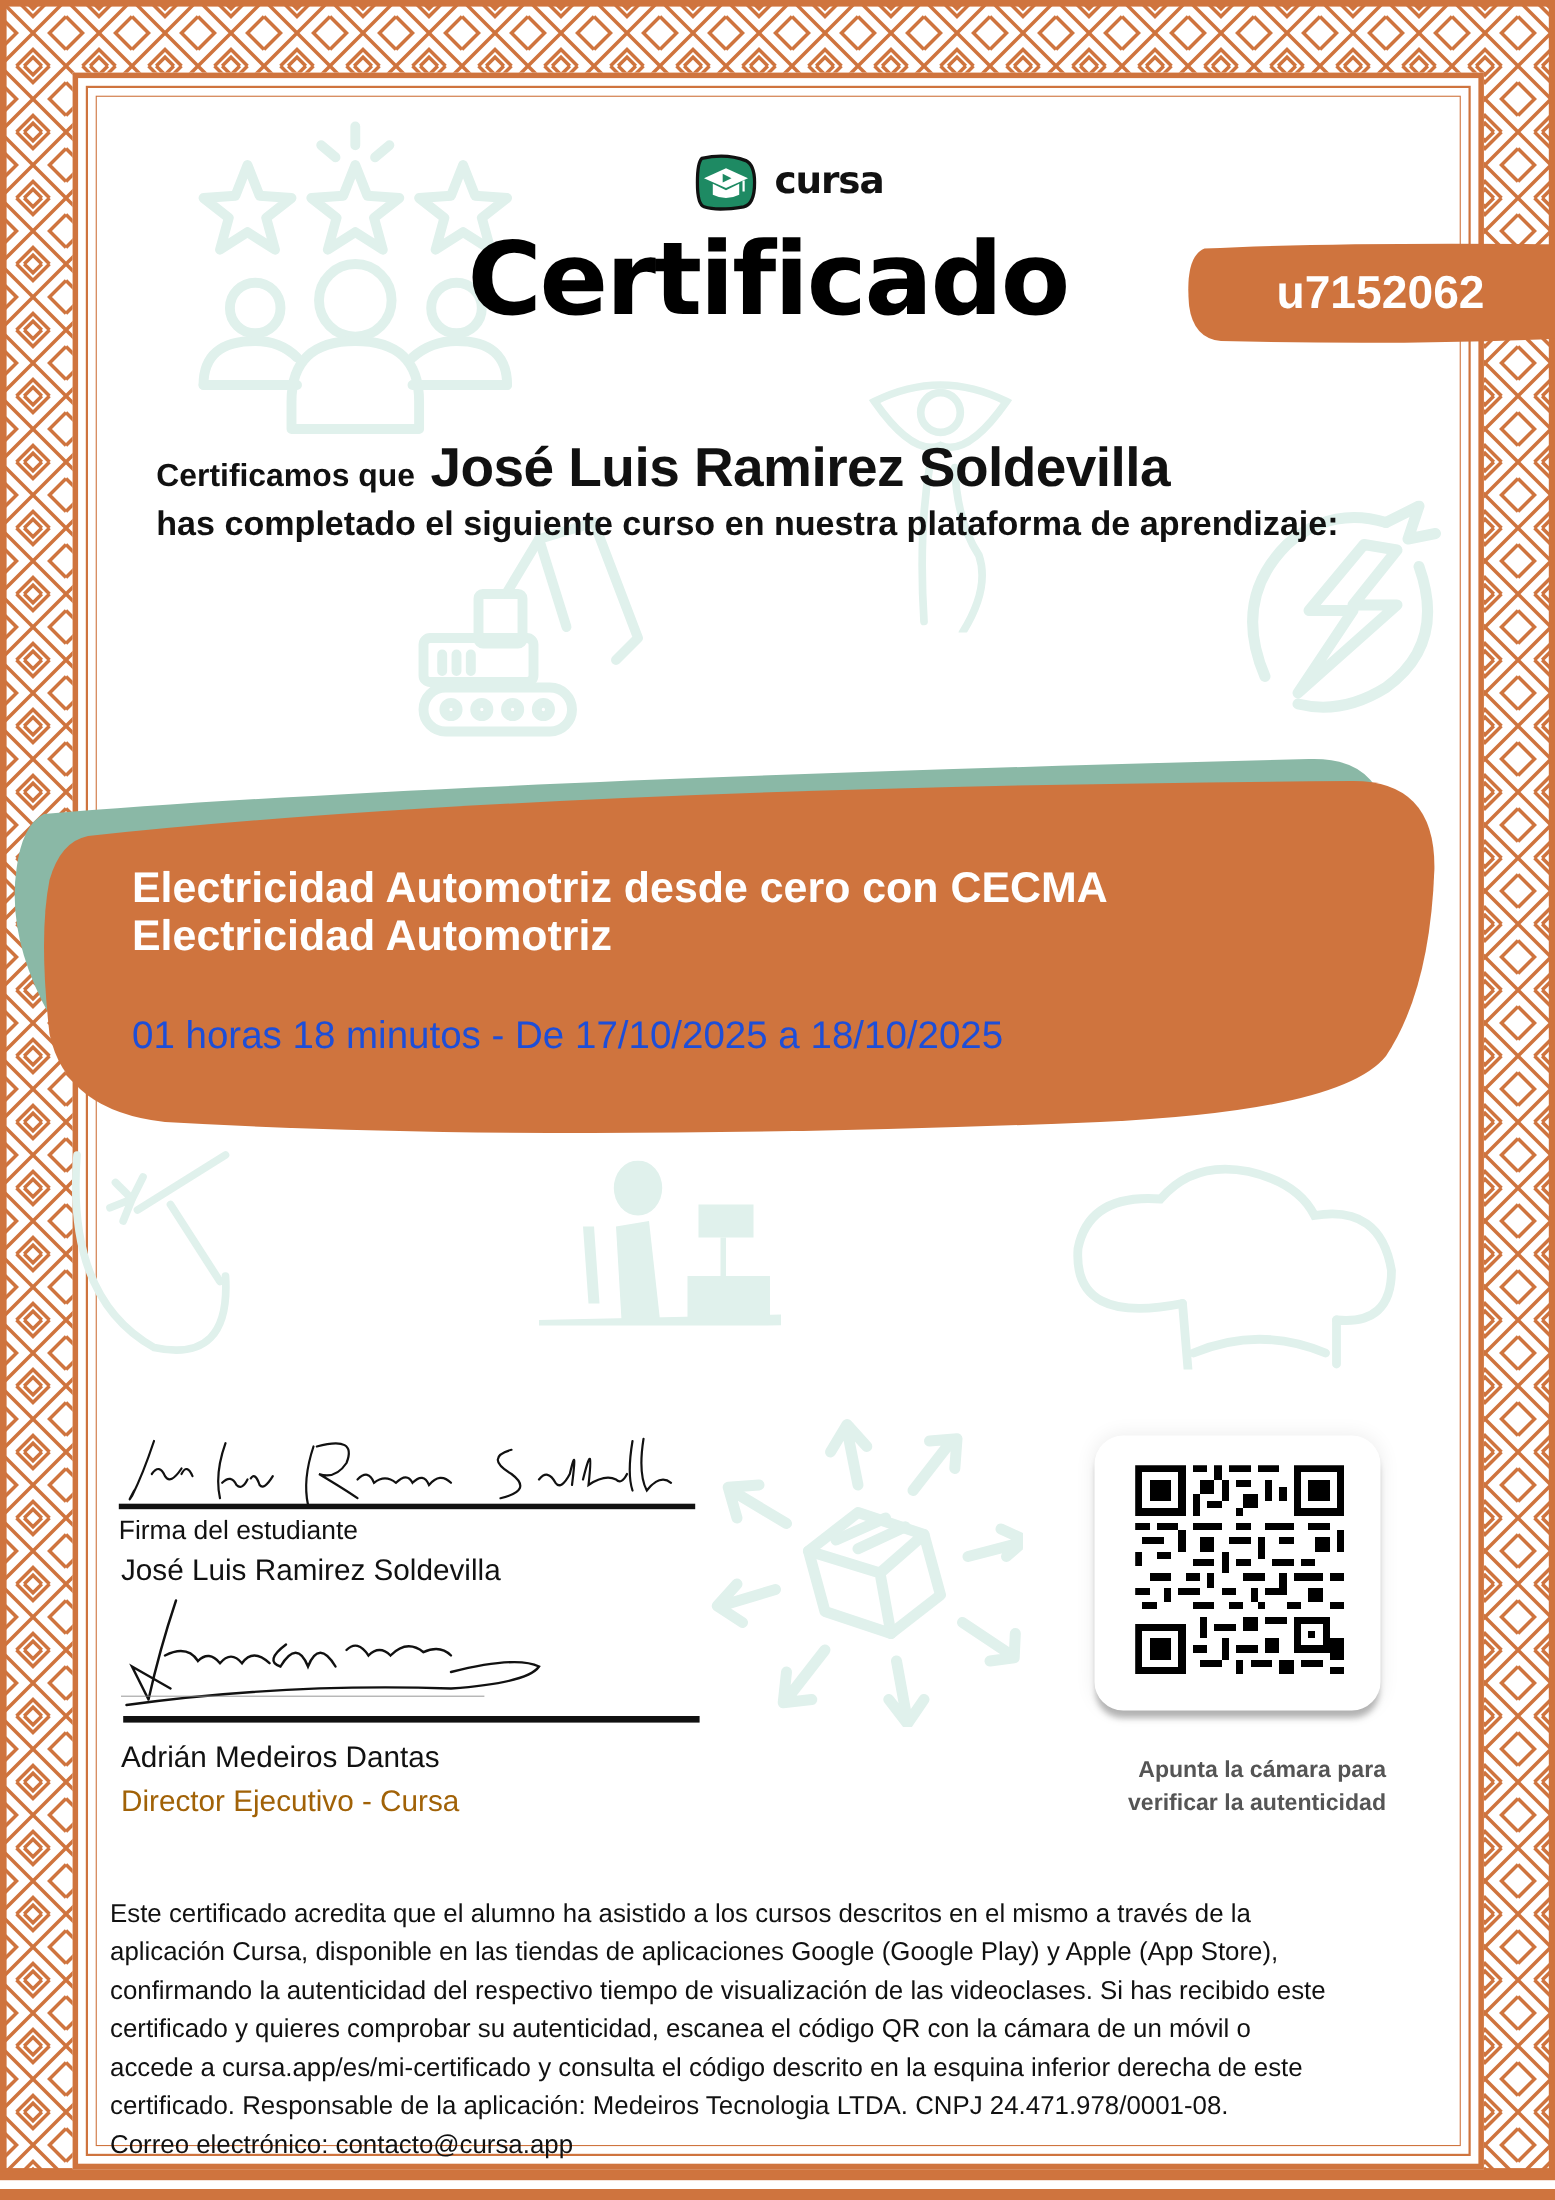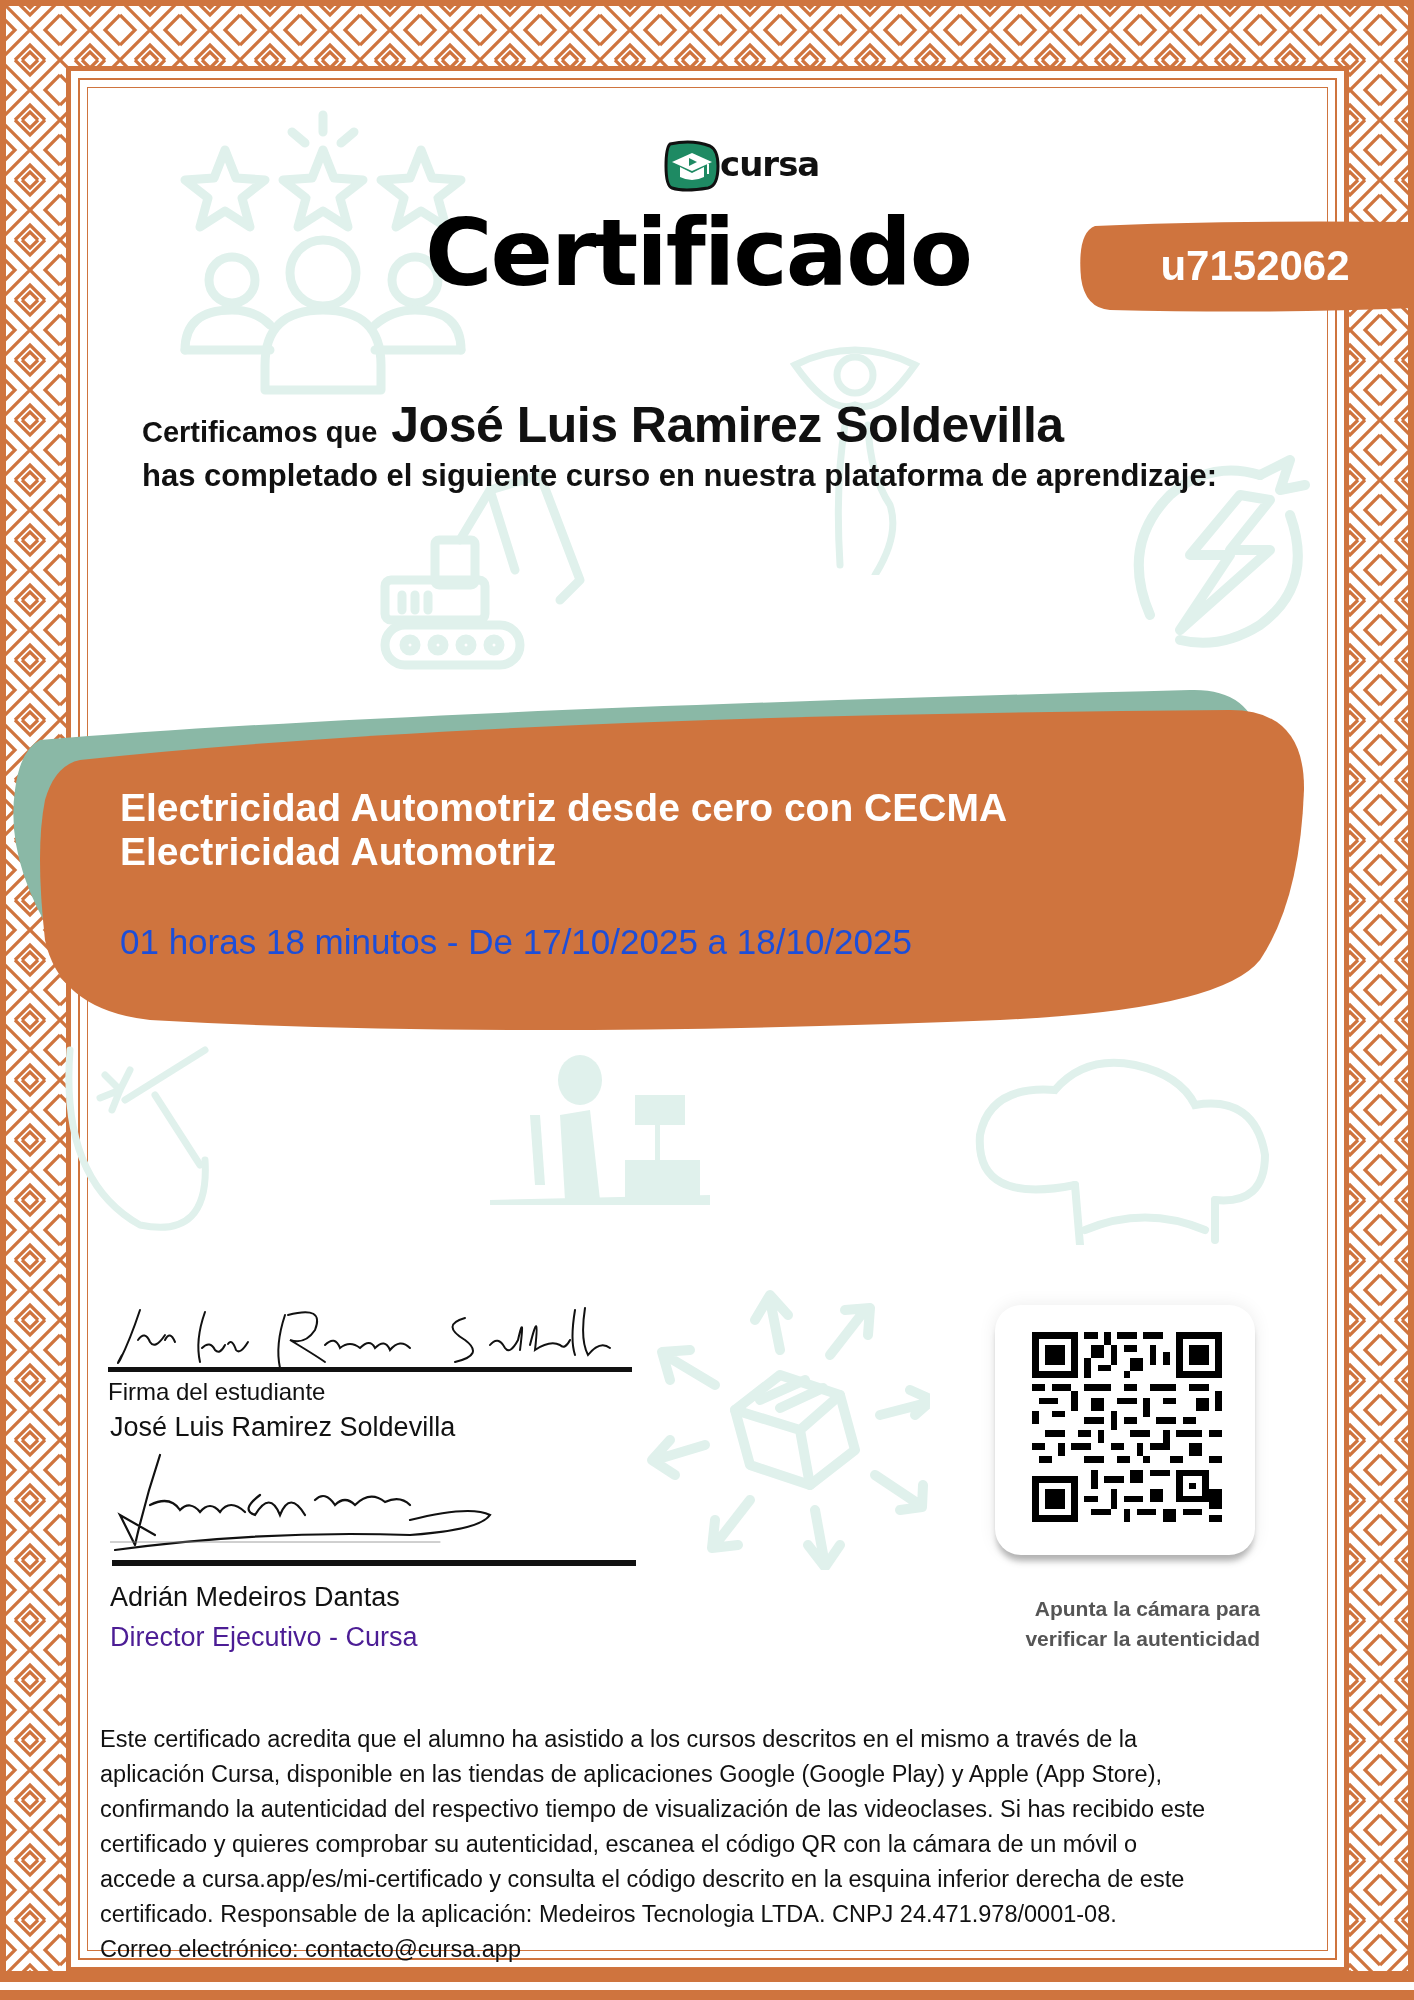--- a/index.html
+++ b/index.html
@@ -7,21 +7,21 @@
   .frame-outer { position: absolute; left: 0; top: 0; width: 1414px; height: 2000px; }
   .inner-panel { position: absolute; left: 66px; top: 66px; width: 1283px; height: 1906px; background: #fff; border: 5px solid #cf743e; box-sizing: border-box; }
   .inner-line1 { position: absolute; left: 78px; top: 78px; width: 1259px; height: 1882px; border: 2px solid #cf743e; box-sizing: border-box; }
   .inner-line2 { position: absolute; left: 87px; top: 87px; width: 1241px; height: 1864px; border: 1.5px solid #cf743e; box-sizing: border-box; }
   .bottom-band1 { position: absolute; left: 0; top: 1974px; width: 1414px; height: 8px; background: #cf743e; }
   .bottom-band2 { position: absolute; left: 0; top: 1990px; width: 1414px; height: 10px; background: #cf743e; }
 
   .bg-icon { position: absolute; }
   .bg-icon svg { width: 100%; height: 100%; display: block; }
 
-  .logo { position: absolute; left: 664px; top: 140px; display: flex; align-items: center; gap: 0; }
+  .logo { position: absolute; left: 632px; top: 140px; display: flex; align-items: center; gap: 16px; }
   .logo-badge { width: 56px; height: 52px; }
   .logo-text { font-family: "DejaVu Sans", sans-serif; font-weight: bold; font-size: 34px; letter-spacing: -1px; color: #111; margin-top: -4px; }
 
   .title { position: absolute; left: 4px; width: 1388px; top: 200px; text-align: center; font-family: "DejaVu Sans", sans-serif; font-weight: bold; font-size: 92px; letter-spacing: -2px; color: #000; }
 
   .code-badge { position: absolute; left: 1075px; top: 218px; width: 339px; height: 96px; }
   .code-badge svg { position: absolute; left: 0; top: 0; }
   .code-text { position: absolute; left: 0; top: 0; width: 360px; height: 96px; display: flex; align-items: center; justify-content: center; color: #fff; font-weight: bold; font-size: 42px; }
 
   .cert-line { position: absolute; left: 142px; top: 396px; display: flex; align-items: baseline; gap: 14px; }
@@ -34,21 +34,21 @@
   .course-title { position: absolute; left: 120px; top: 786px; width: 1000px; color: #fff; font-weight: bold; font-size: 39px; line-height: 44px; }
   .course-meta { position: absolute; left: 120px; top: 922px; color: #1d4ed8; font-size: 35px; }
 
   .sig-student { position: absolute; left: 110px; top: 1300px; width: 520px; height: 70px; }
   .sig-line1 { position: absolute; left: 108px; top: 1367px; width: 524px; height: 5px; background: #111; }
   .sig-label { position: absolute; left: 108px; top: 1378px; font-size: 24px; color: #111; }
   .student-name { position: absolute; left: 110px; top: 1412px; font-size: 27px; color: #111; }
   .sig-director { position: absolute; left: 110px; top: 1450px; width: 400px; height: 110px; }
   .sig-line2 { position: absolute; left: 112px; top: 1560px; width: 524px; height: 6px; background: #111; }
   .director-name { position: absolute; left: 110px; top: 1582px; font-size: 27px; color: #111; }
-  .director-role { position: absolute; left: 110px; top: 1622px; font-size: 27px; color: #4c1d95; text-align: right; }
+  .director-role { position: absolute; left: 110px; top: 1622px; font-size: 27px; color: #a16207; text-align: right; }
 
   .qr-card { position: absolute; left: 995px; top: 1305px; width: 260px; height: 250px; background: #fff; border-radius: 26px; box-shadow: 0 8px 6px -2px rgba(0,0,0,0.28), 0 0 18px rgba(0,0,0,0.08); }
   .qr-code { position: absolute; left: 1032px; top: 1332px; width: 190px; height: 190px; }
   .qr-caption { position: absolute; left: 980px; top: 1594px; width: 280px; text-align: right; font-weight: bold; font-size: 21px; line-height: 30px; color: #555; }
 
   .footer-text { position: absolute; left: 100px; top: 1722px; width: 1230px; font-size: 23.5px; line-height: 35px; color: #111; }
 </style>
 </head>
 <body>
 

